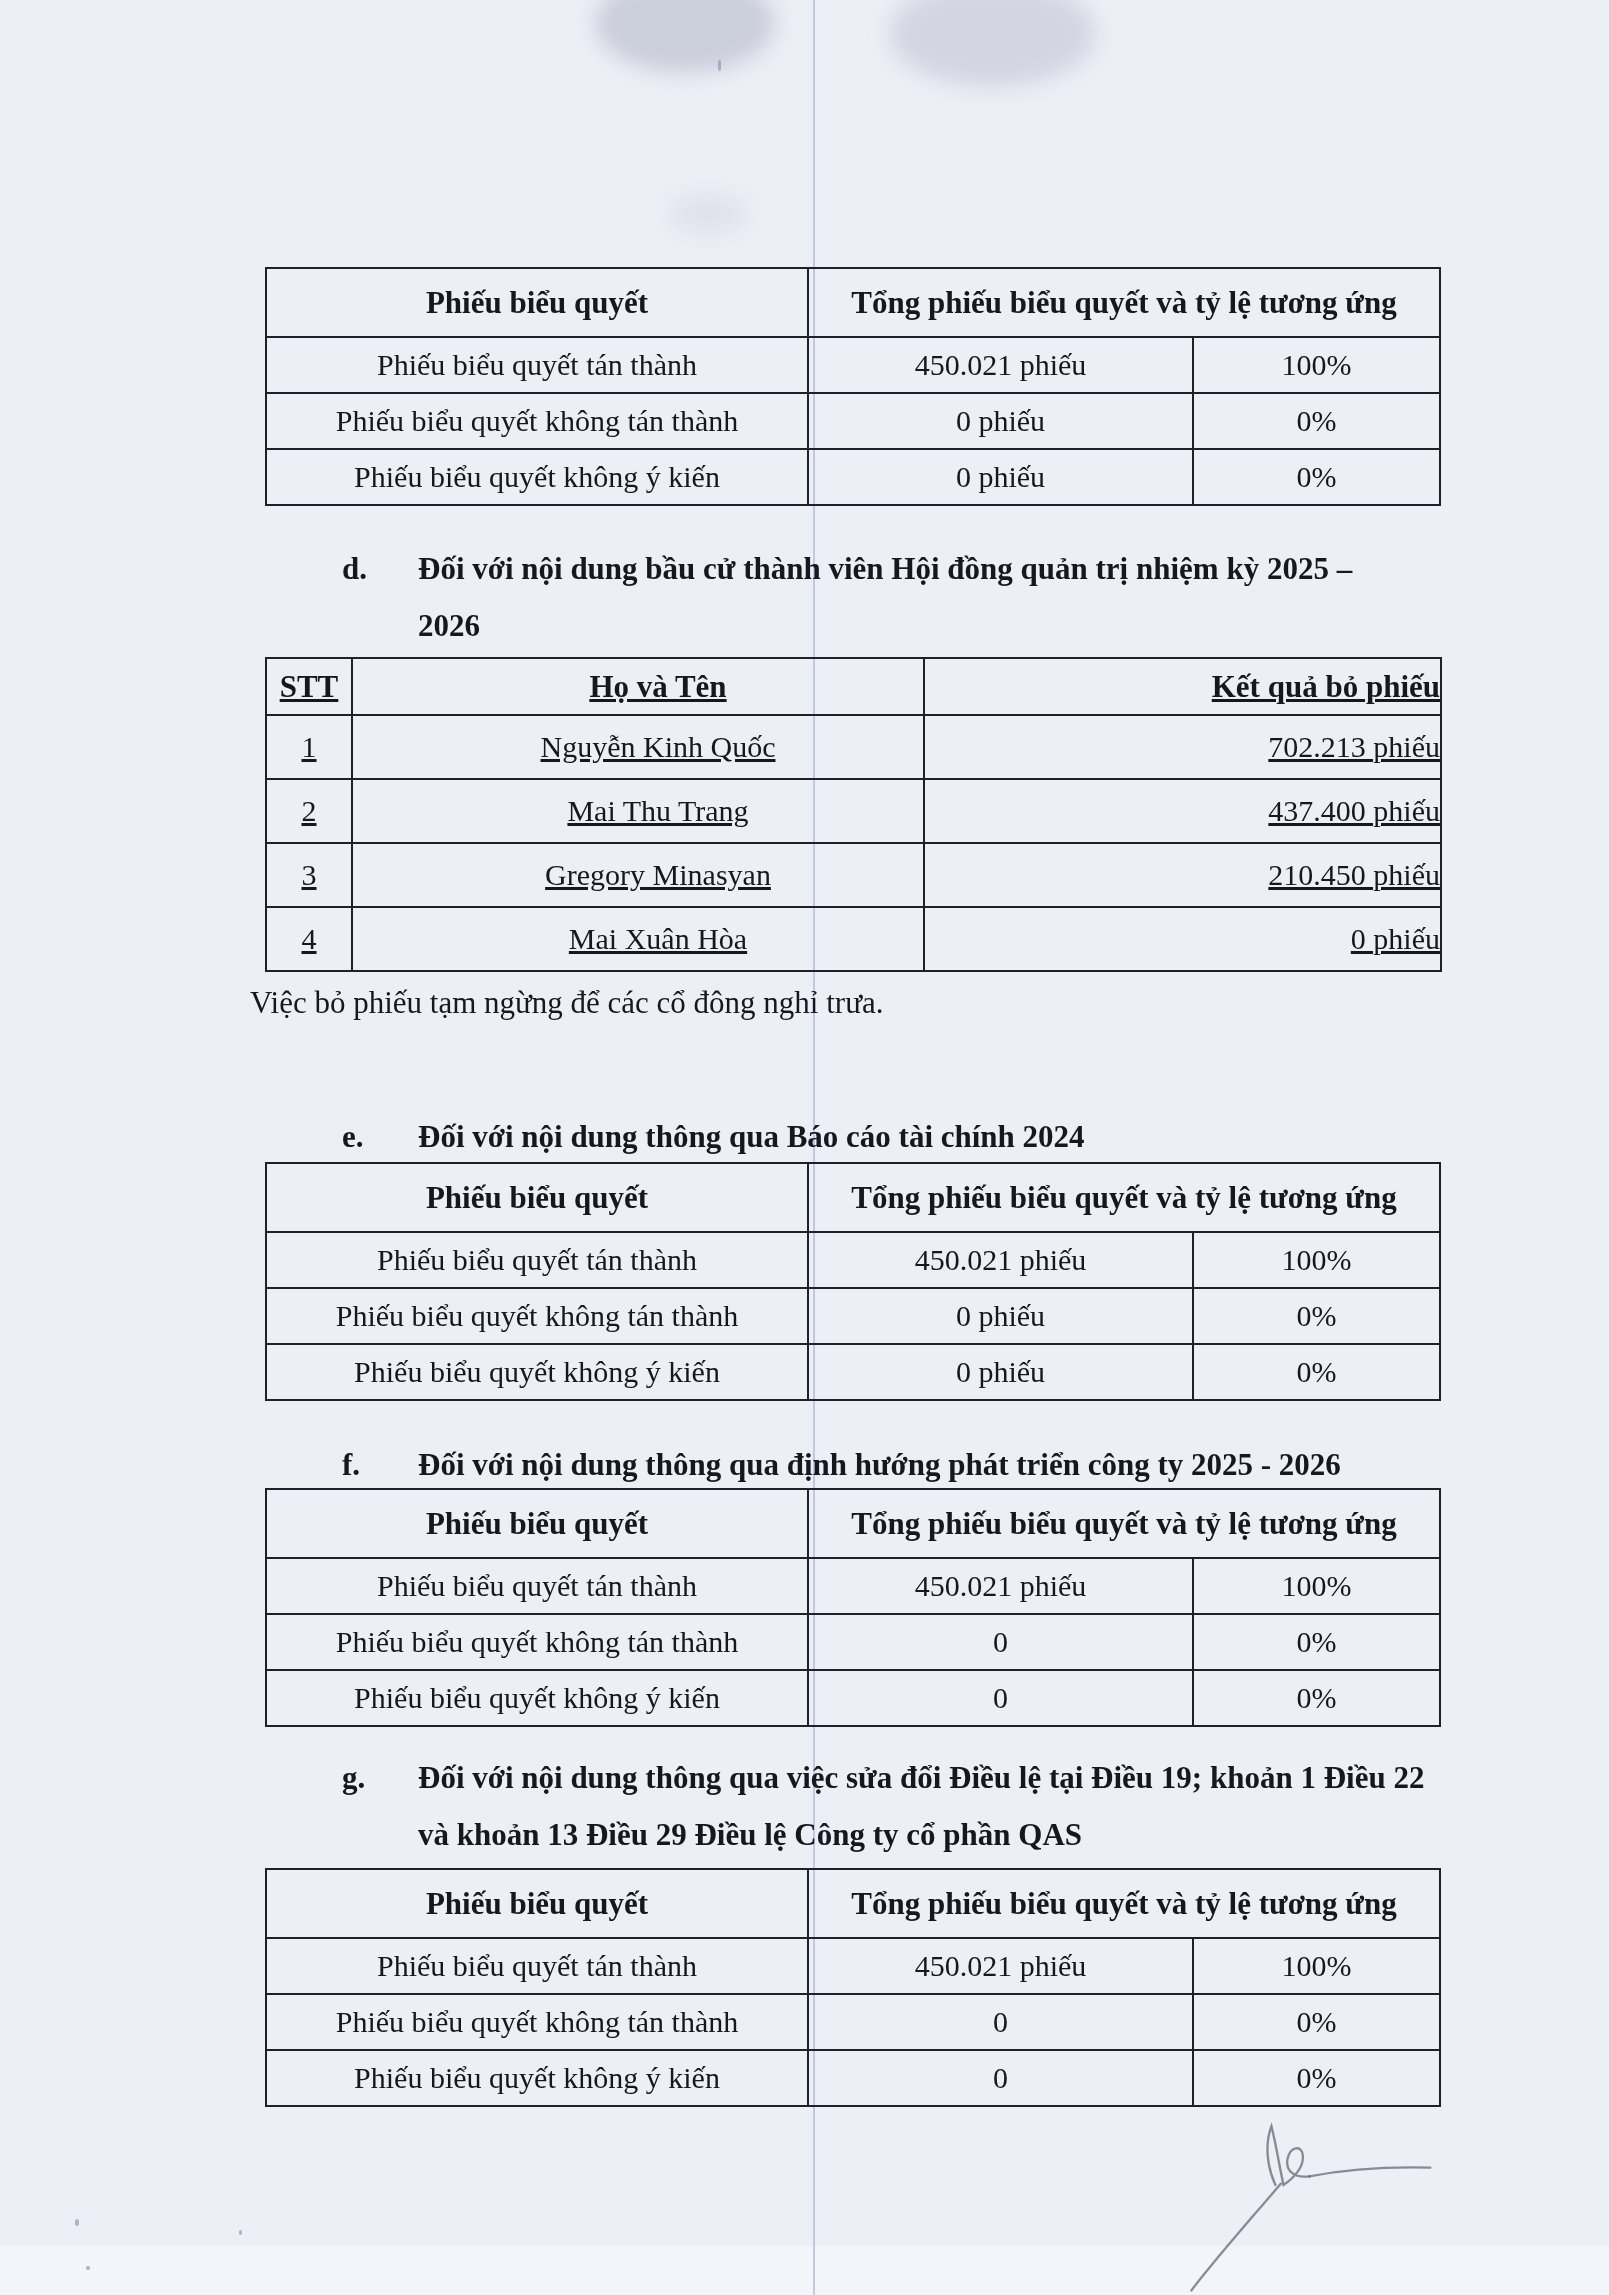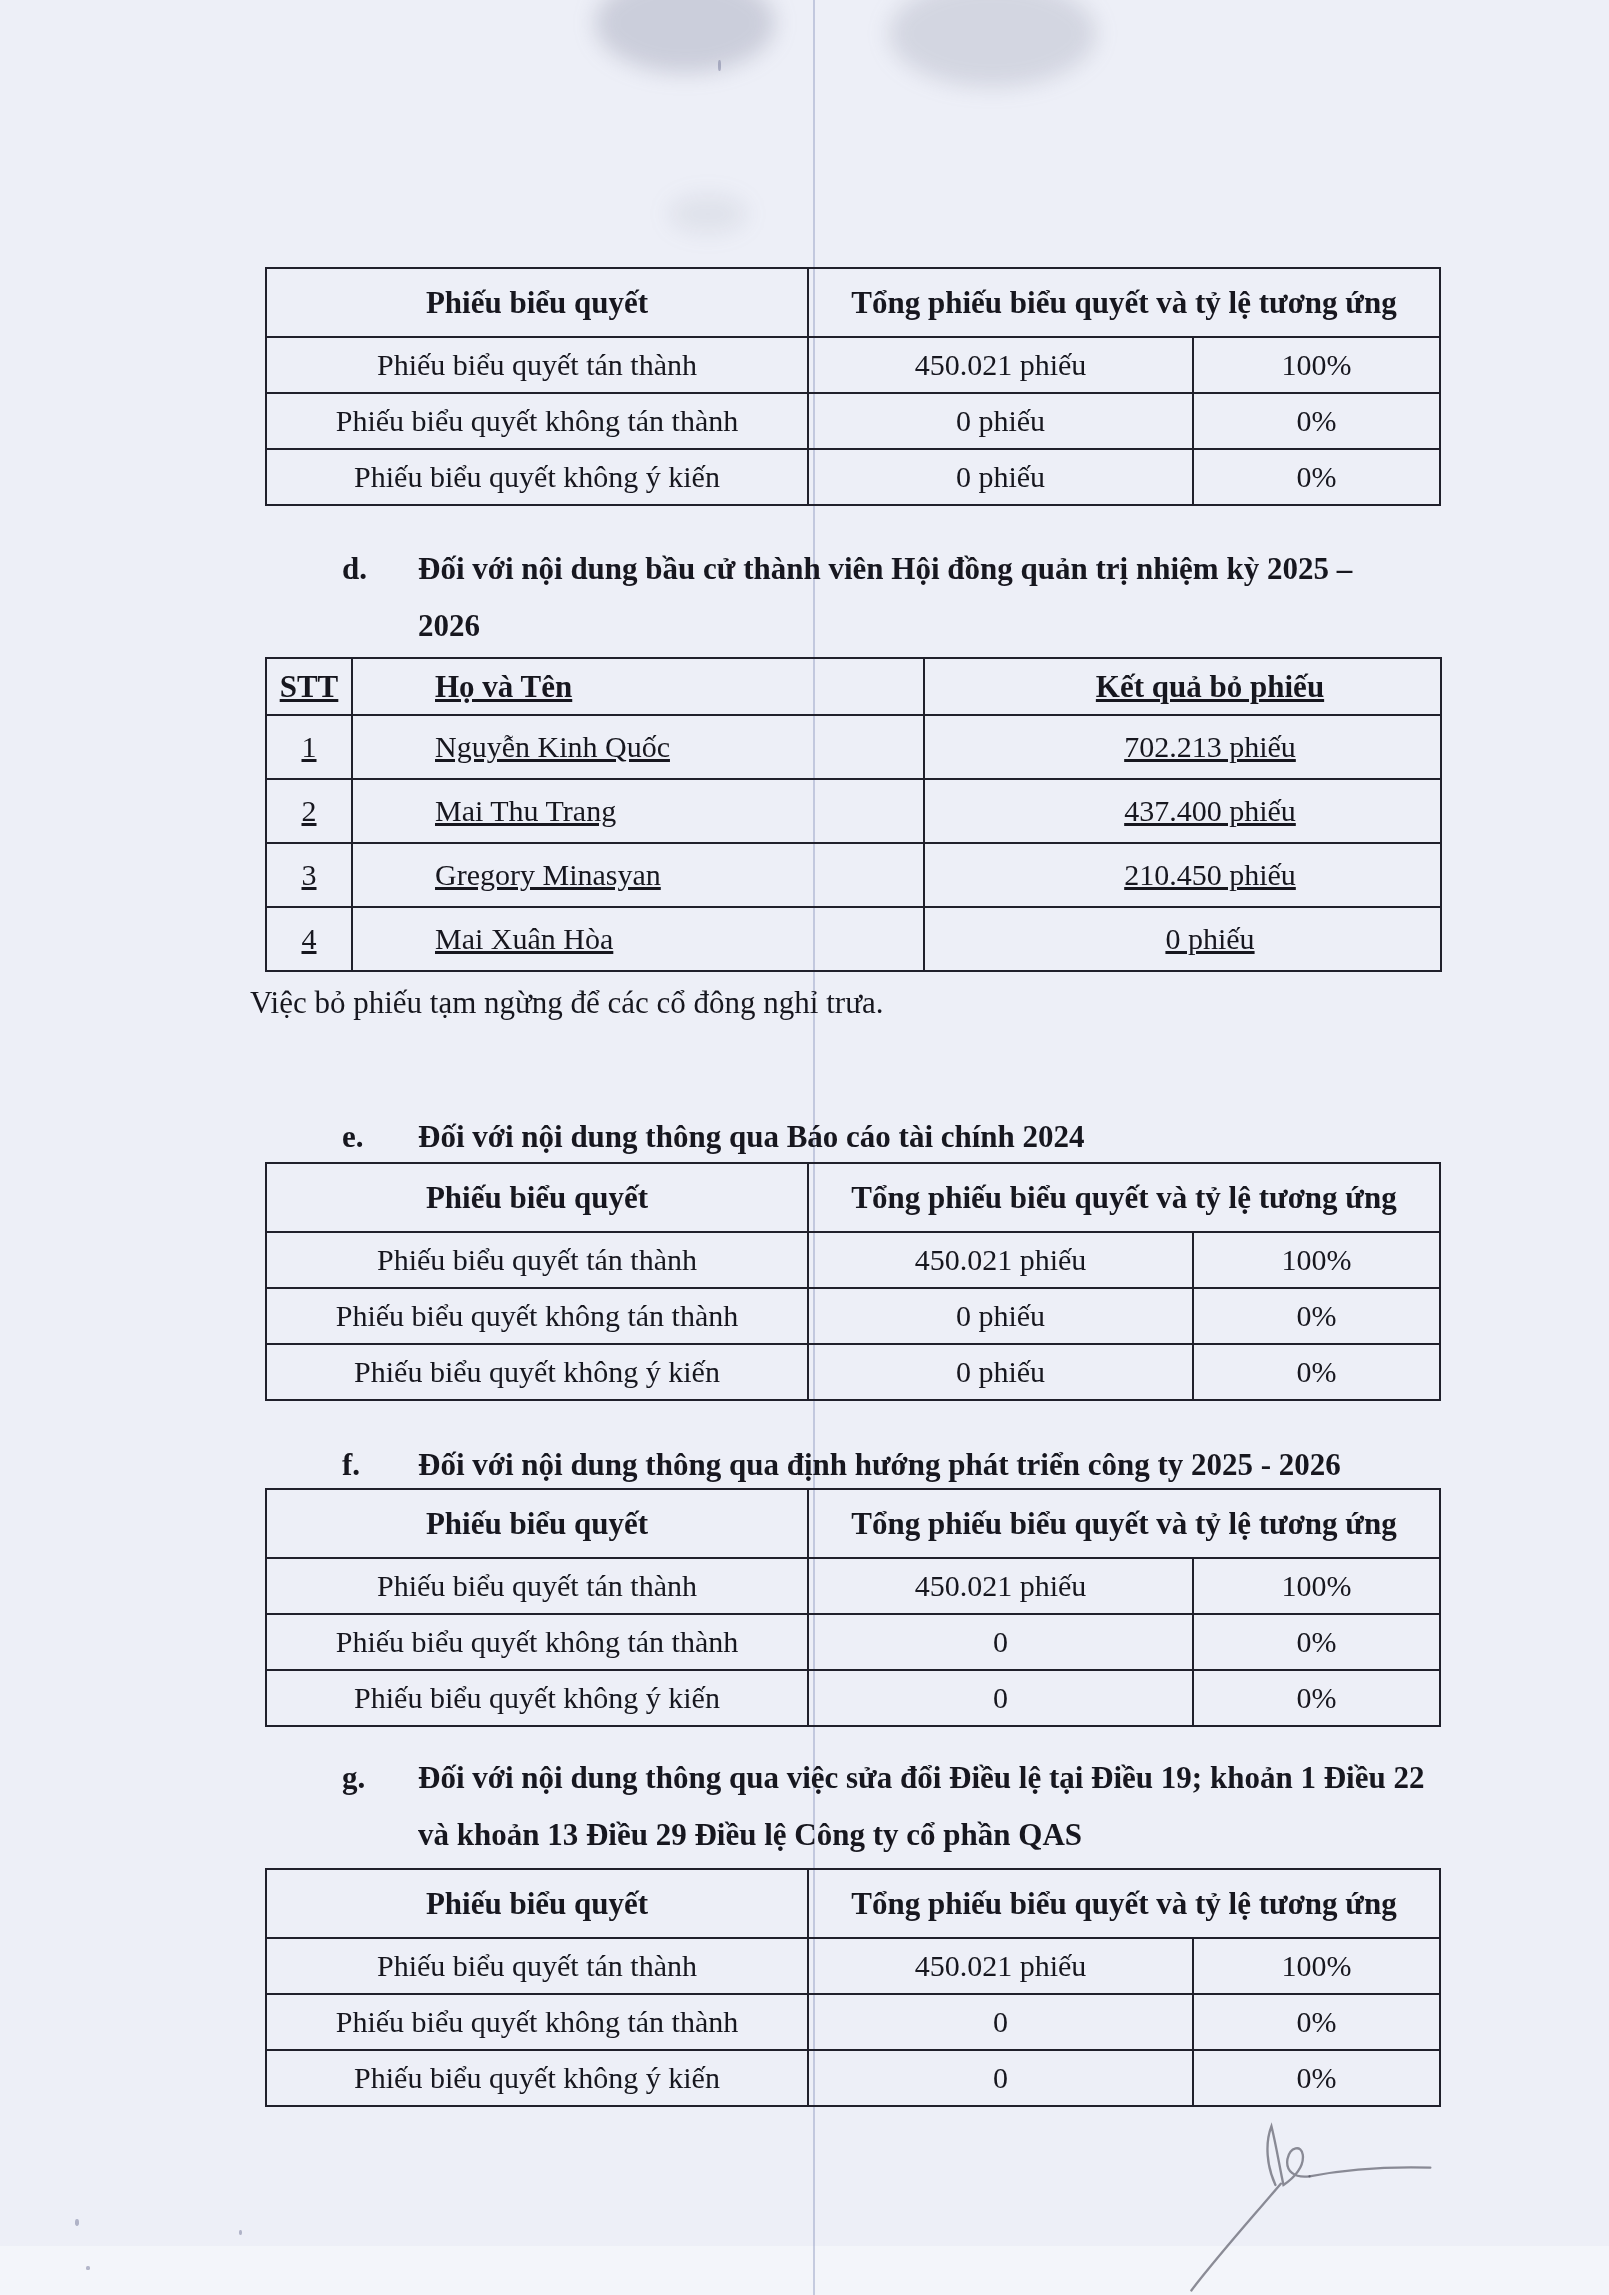--- a/index.html
+++ b/index.html
@@ -27,22 +27,22 @@
   .vote-table tr { height:56px; }
   .vote-table tr.hdr { height:69px;padding-left:16px; }
   .vote-table tr.hdr td { font-weight:bold; font-size:31px; }
   .vote-table .c1 { width:542px; } .vote-table .c2 { width:385px; } .vote-table .c3 { width:247px; }
 
   .cand-table tr { height:64px;text-decoration:underline; }
   .cand-table tr.hdr { height:57px; }
   .cand-table tr.hdr td { font-weight:bold; font-size:31px; }
   .cand-table .c1 { width:86px; } .cand-table .c2 { width:572px; } .cand-table .c3 { width:517px; }
   .cand-table td.stt { text-align:center; }
-  .cand-table td.name { text-align:left; padding-left:82px; }
-  .cand-table td.result { text-align:center; padding-left:55px; }
+  .cand-table td.name { text-align:center; padding-left:40px; }
+  .cand-table td.result { text-align:right; padding-left:55px; }
 
   .sec { position:absolute; left:342px; width:1109px; font-size:31px; font-weight:bold; line-height:57px; }
   .sec .letter { position:absolute; left:0; top:0; }
   .sec .htext { display:block; padding-left:76px; }
   .sec-d .htext { padding-right:60px; }
 
   .para { position:absolute; left:250px; width:1216px; font-size:31px; line-height:41px; }
 
   .signature { position:absolute; left:1182px; top:2118px; width:267px; height:178px; }
 </style>

